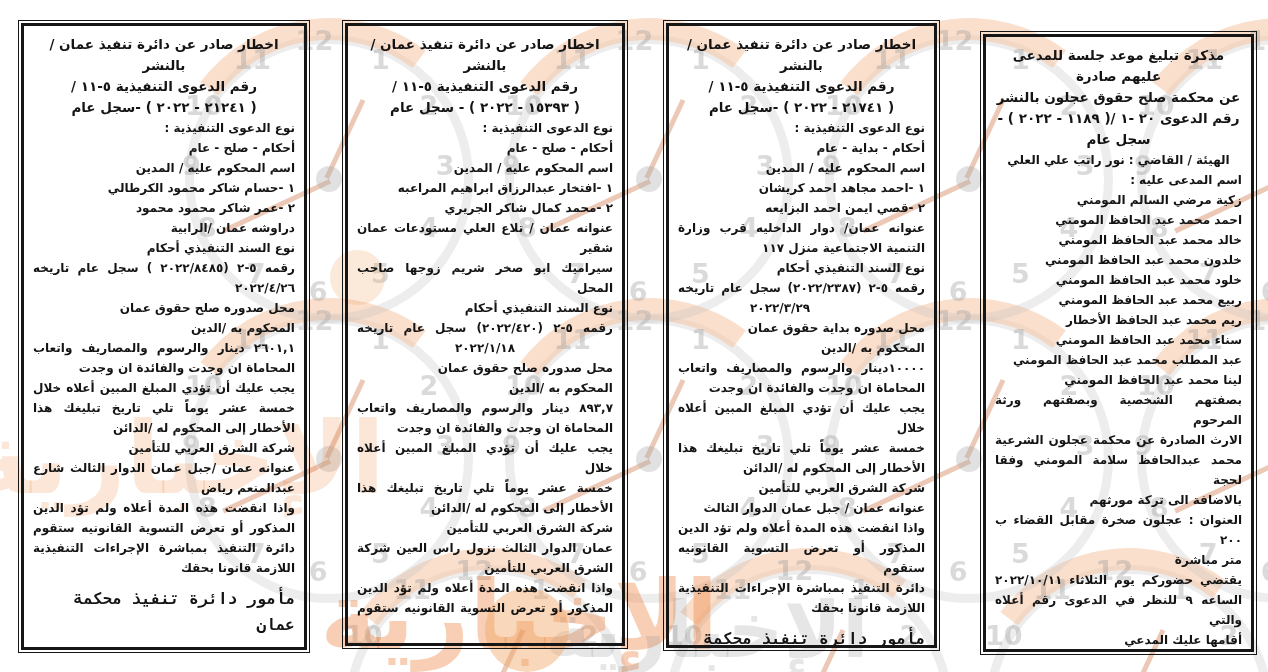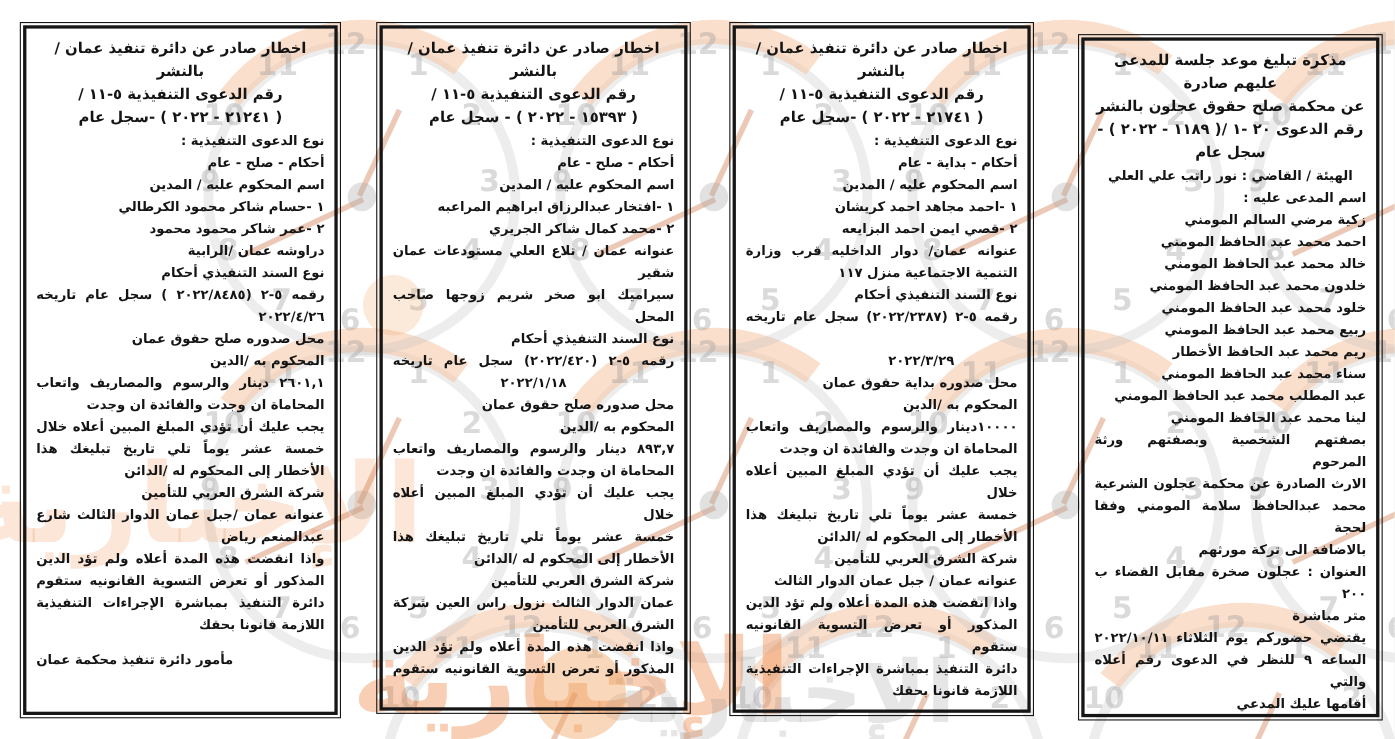--- a/index.html
+++ b/index.html
@@ -38,23 +38,23 @@
   .pos2{left:663px;top:20px;width:277px;height:631px;}
   .pos3{left:342px;top:20px;width:286px;height:629px;}
   .pos4{left:18px;top:20px;width:292px;height:633px;}
   .line{font-size:12px;font-weight:700;color:#141414;line-height:20px;
     letter-spacing:0;}
   .line.head{font-size:13.5px;text-align:center;line-height:21px;}
   .line.center{text-align:center;}
   .line.right{text-align:right;}
   .line.just{text-align:justify;text-align-last:justify;}
   .line.date-left{text-align:right;padding-left:10px;}
-  .line.date-mid{text-align:center;padding-left:72px;margin-top:20px;}
+  .line.date-mid{text-align:left;padding-left:72px;}
   .line.date-center{text-align:center;}
-  .line.sig{font-size:12px;text-align:left;margin-top:9px;line-height:26px;}
+  .line.sig{font-size:16px;text-align:right;margin-top:9px;line-height:26px;font-family:Liberation Mono, monospace;}
 </style>
 </head>
 <body>
 
 <div class="page">
 
   <div class="wm-layer" id="wm-layer">
       <div class="clock" style="left: 985px; top: 565px;">
         <div class="arc"></div>
         <div class="hr" style="left: 46%; top: -1%;">12</div>

